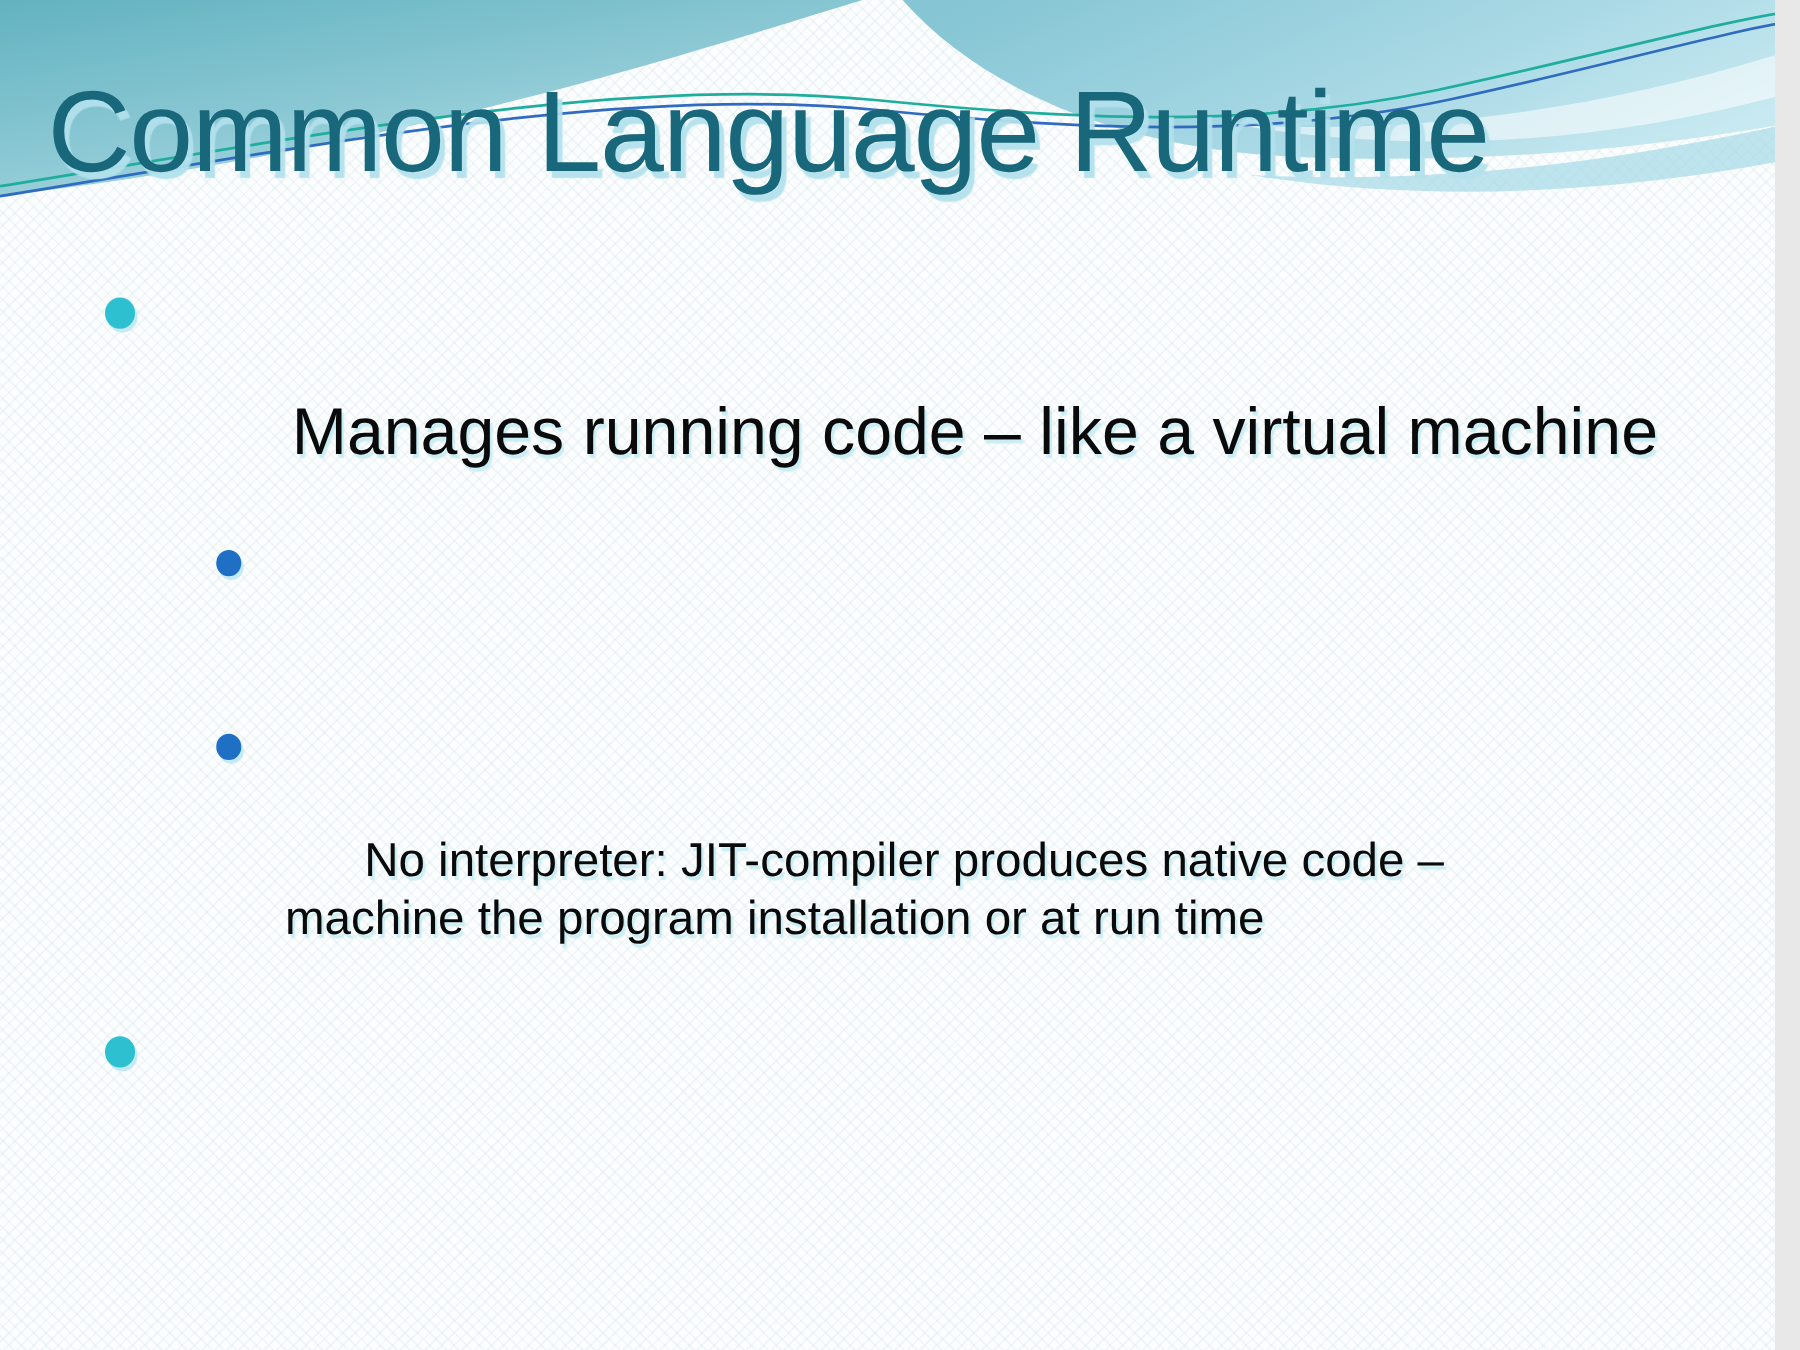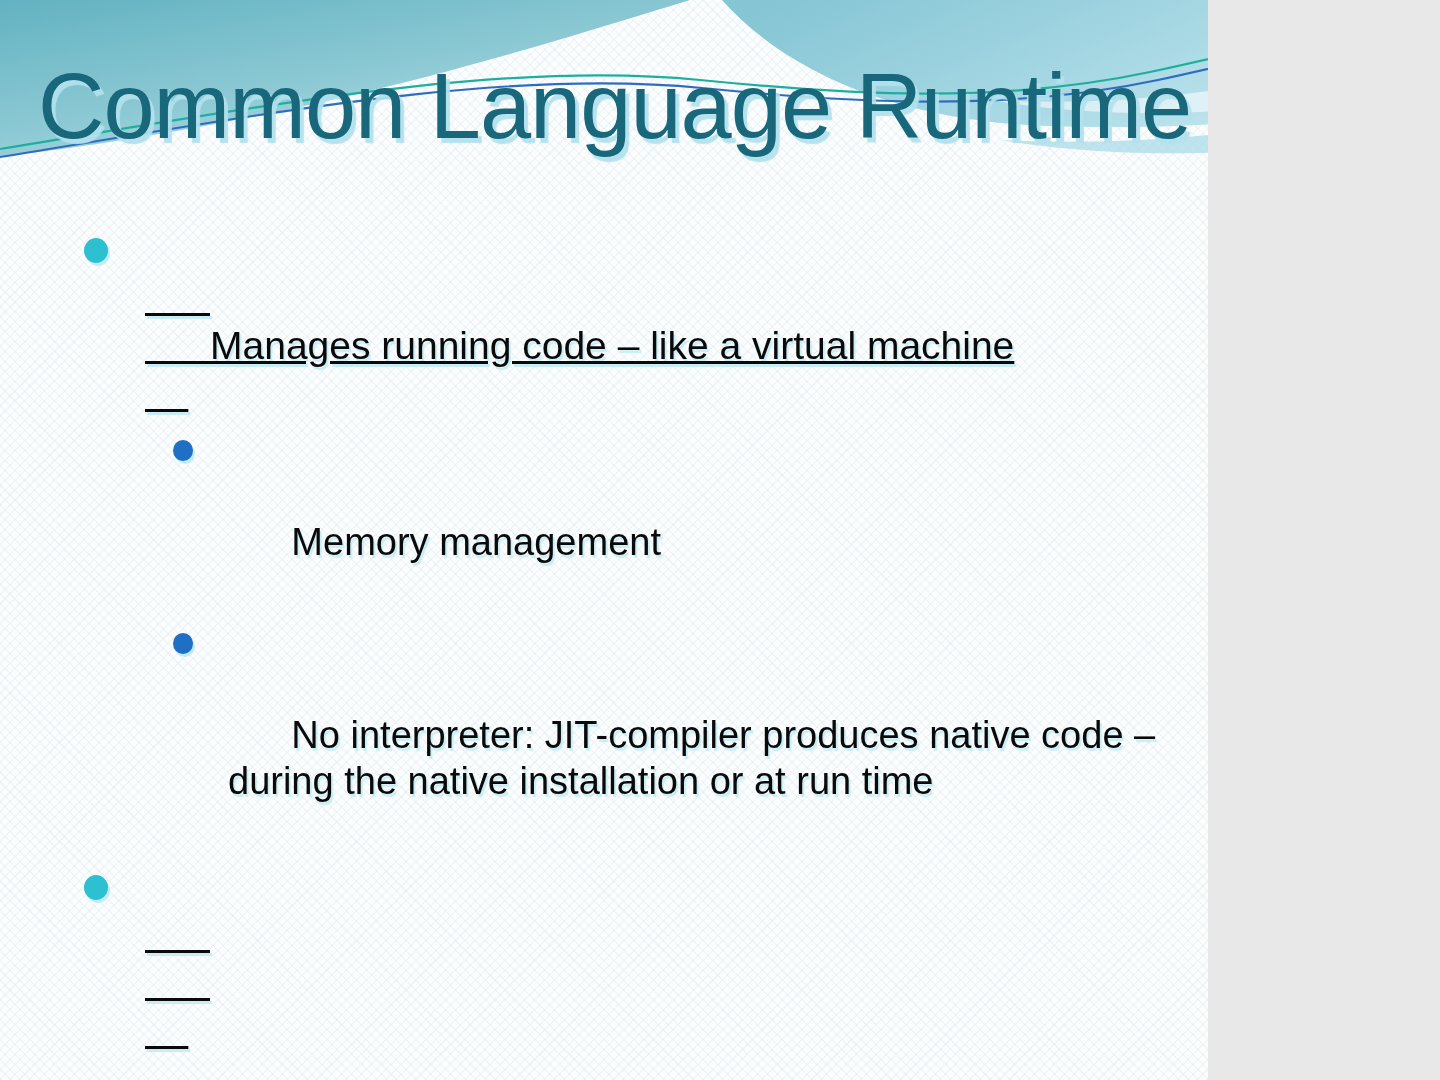--- a/index.html
+++ b/index.html
@@ -2,30 +2,29 @@
 <html style="--c1: #2cc0d0; --c2: #1f6fc5; --c3: #2398d6; --title-color: #19677b; --text-color: #0a0a0a;"><head>
 <meta charset="utf-8">
 <style>
   html, body {
     margin: 0;
     padding: 0;
     background: #e8e8e8;
   }
   .slide {
     position: relative;
-    width: 1184px;
+    width: 1420px;
     height: 1080px;
     overflow: hidden;
     background-color: #fbfdfe;
     
     background-image:
       repeating-linear-gradient(45deg,  rgba(176,205,216,0.14) 0 1.5px, rgba(255,255,255,0) 1.5px 7px),
       repeating-linear-gradient(-45deg, rgba(176,205,216,0.14) 0 1.5px, rgba(255,255,255,0) 1.5px 7px);
     font-family: "Liberation Sans", "DejaVu Sans", sans-serif;
-    padding-left: 24px;
   }
 
   
   .header-art {
     position: absolute;
     top: 0;
     left: 0;
     display: block;
   }
 
@@ -52,21 +51,21 @@
     top: 213px;
     width: 1440px;
   }
   .li {
     position: relative;
     color: var(--text-color, #0a0a0a);
     text-shadow: 2px 3px 1px rgba(198, 236, 244, 0.95);
     white-space: pre-wrap;
     line-height: 46px;
   }
-  .l1 { font-size: 39px; padding-left: 145px; margin-top: 13px; line-height: 48px; text-decoration: underline; }
+  .l1 { font-size: 53px; padding-left: 145px; margin-top: 13px; line-height: 48px; }
   .l2 { font-size: 38px; padding-left: 228px; margin-top: 9px;  }
 
   .dot {
     position: absolute;
     border-radius: 50%;
     box-shadow: 2px 3px 0 rgba(190, 233, 242, 0.9);
   }
   .l1 > .dot { left: 84px;  top: 12px; width: 24px; height: 25px; background: var(--c1, #2cc0d0); }
   .l2 > .dot { left: 173px; top: 13px; width: 20px; height: 21px; background: var(--c2, #1f6fc5); }
 </style>
@@ -103,26 +102,25 @@
 
   <h1 class="title">Common Language Runtime</h1>
 
   <div class="content">
     <div class="li l1">
       <span class="dot"></span>
       <span>Manages running code – like a virtual machine</span>
     </div>
     <div class="li l2">
       <span class="dot"></span>
-      <span>Memory management</span>
     </div>
     <div class="li l2">
       <span class="dot"></span>
       <span>No interpreter: JIT-compiler produces native code –
-during the native installation or at run time</span>
+machine the program installation or at run time</span>
     </div>
     <div class="li l1">
       <span class="dot"></span>
       
     </div>
 
   </div>
 
 </div>
 

